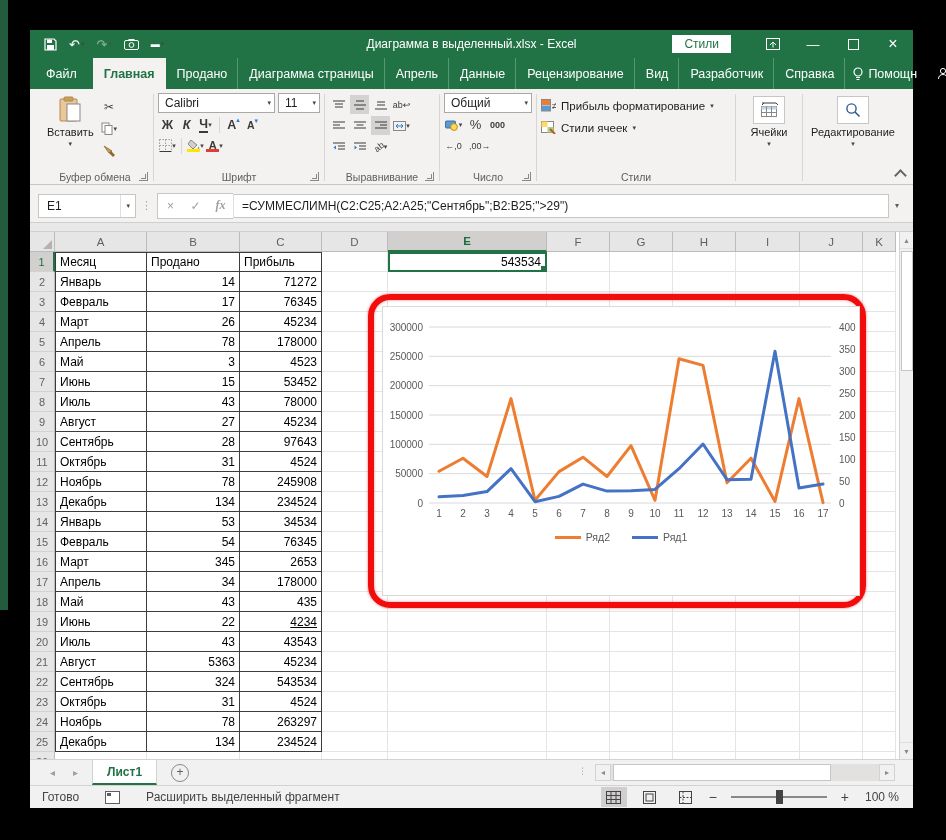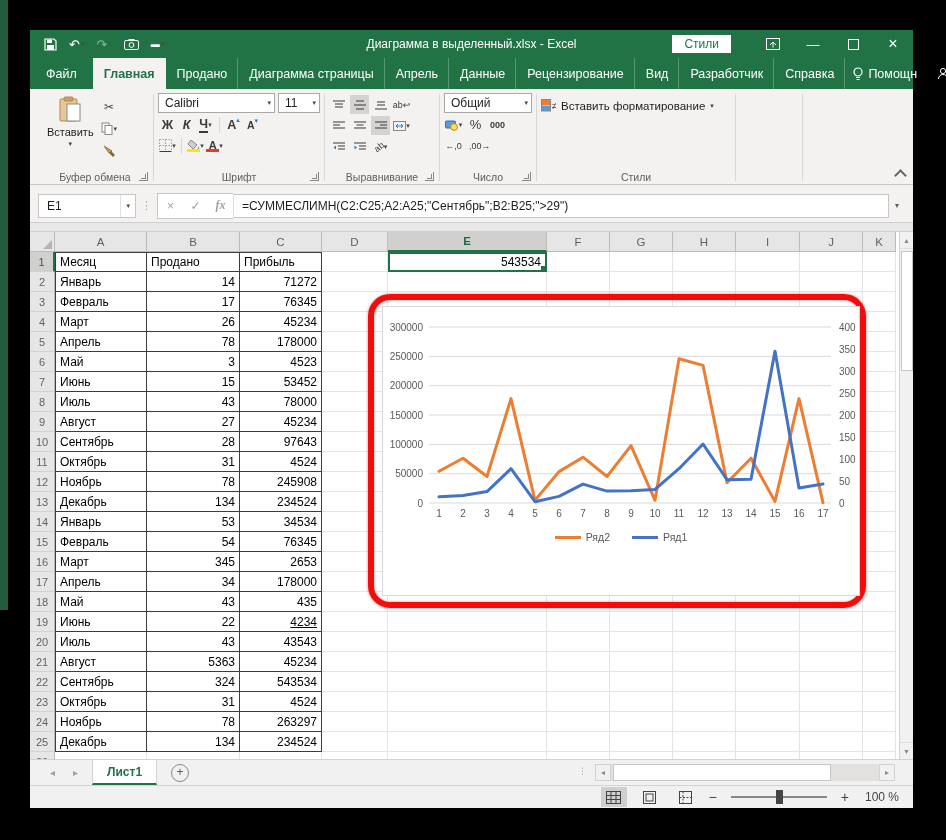--- a/index.html
+++ b/index.html
@@ -444,36 +444,72 @@
 
     <div class="rgroup" style="width:196px;">
       <div class="rg-content" style="flex-direction:column;gap:3px;padding-top:3px;">
         <span class="srow">
           <svg width="15" height="13" viewBox="0 0 15 13">
               <rect x="0.5" y="0.5" width="9" height="5.5" fill="#ed7d31"></rect>
               <rect x="0.5" y="6.5" width="9" height="5.5" fill="#5b9bd5"></rect>
               <rect x="0.5" y="0.5" width="9" height="11.5" fill="none" stroke="#8a8886"></rect>
               <text x="11" y="10" font-size="9" fill="#3b3a39">≠</text>
             </svg>
-          <span>Вставить форматирование</span>
+          <span>Прибыль форматирование</span>
+            <span class="crt">▾</span>
+        </span>
+        <span class="srow">
+          <svg width="15" height="13" viewBox="0 0 15 13">
+              <rect x="0.5" y="0.5" width="12" height="11" fill="#fff" stroke="#8a8886"></rect>
+              <rect x="0.5" y="0.5" width="6" height="5.5" fill="#ffd966"></rect>
+              <rect x="6.5" y="6" width="6" height="5.5" fill="#a9d18e"></rect>
+              <path d="M9 8l5 5" stroke="#c55a11" stroke-width="2"></path>
+            </svg>
+          <span>Стили ячеек</span>
             <span class="crt">▾</span>
         </span>
       </div>
       <div class="rg-label">
           <span>Стили</span>
         </div>
     </div>
     <div class="rg-sep"></div>
 
     <div class="rgroup" style="width:64px;">
+      <div class="rg-content" style="justify-content:center;">
+        <div class="bigbtn">
+          <span style="width:30px;height:26px;border:1px solid #c8c6c4;background:#fff;display:flex;align-items:center;justify-content:center;">
+            <svg width="18" height="16" viewBox="0 0 18 16">
+                <path d="M2 1h14M4 1l-2 2M16 1l2 2" stroke="#3b3a39" fill="none"></path>
+                <rect x="1.5" y="4.5" width="15" height="10" fill="#fff" stroke="#8a8886"></rect>
+                <rect x="1.5" y="4.5" width="15" height="3" fill="#bdd7ee"></rect>
+                <path d="M1.5 10.5h15M6.5 4.5v10M11.5 4.5v10" stroke="#8a8886"></path>
+              </svg>
+          </span>
+          <span>Ячейки</span>
+          <span class="crt">▾</span>
+        </div>
+      </div>
       <div class="rg-label"></div>
     </div>
     <div class="rg-sep"></div>
 
     <div class="rgroup" style="width:98px;">
+      <div class="rg-content" style="justify-content:center;">
+        <div class="bigbtn">
+          <span style="width:30px;height:26px;border:1px solid #c8c6c4;background:#fff;display:flex;align-items:center;justify-content:center;">
+            <svg width="16" height="16" viewBox="0 0 16 16">
+                <circle cx="6.5" cy="6.5" r="4.6" fill="none" stroke="#2b5d8c" stroke-width="1.4"></circle>
+                <line x1="10" y1="10" x2="14.5" y2="14.5" stroke="#2b5d8c" stroke-width="1.6"></line>
+              </svg>
+          </span>
+          <span>Редактирование</span>
+          <span class="crt">▾</span>
+        </div>
+      </div>
       <div class="rg-label"></div>
     </div>
 
     <span class="chev ribcollapse" style="transform:rotate(45deg);"></span>
   </div>
 
   <div class="fspacer"></div>
   <div class="formula-row">
     <div class="namebox">
       <span>E1</span>
@@ -951,20 +987,25 @@
     <div class="hscroll">
       <span class="hs-btn">◂</span>
       <span class="hs-track">
           <span class="hs-thumb"></span>
         </span>
       <span class="hs-btn">▸</span>
     </div>
   </div>
 
   <div class="statusbar">
+    <div class="sb-left">
+      <span>Готово</span>
+      <span class="macroicon"></span>
+      <span>Расширить выделенный фрагмент</span>
+    </div>
     <div class="sb-right">
       <span class="viewbtn active">
         <svg width="15" height="13" viewBox="0 0 15 13">
             <rect x="0.5" y="0.5" width="14" height="12" fill="none" stroke="#444"></rect>
             <path d="M0.5 4.5h14M0.5 8.5h14M5 0.5v12M10 0.5v12" stroke="#444"></path>
           </svg>
       </span>
       <span class="viewbtn">
         <svg width="15" height="13" viewBox="0 0 15 13">
             <rect x="1.5" y="0.5" width="12" height="12" fill="none" stroke="#444"></rect>

